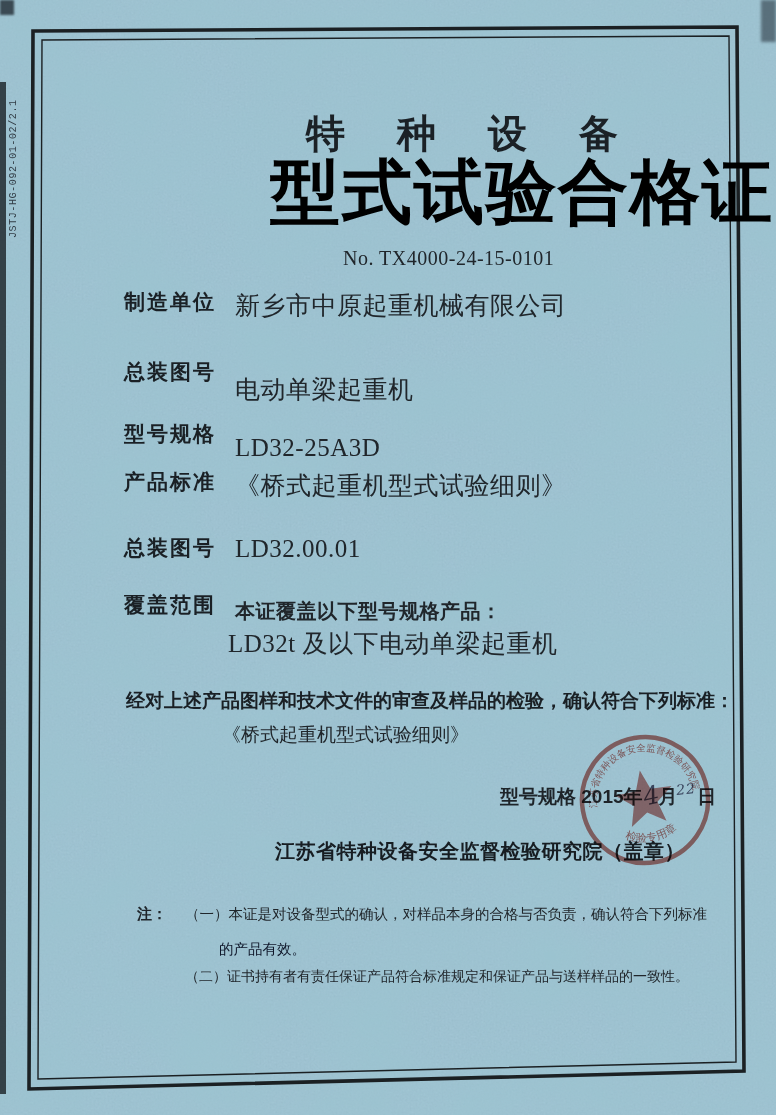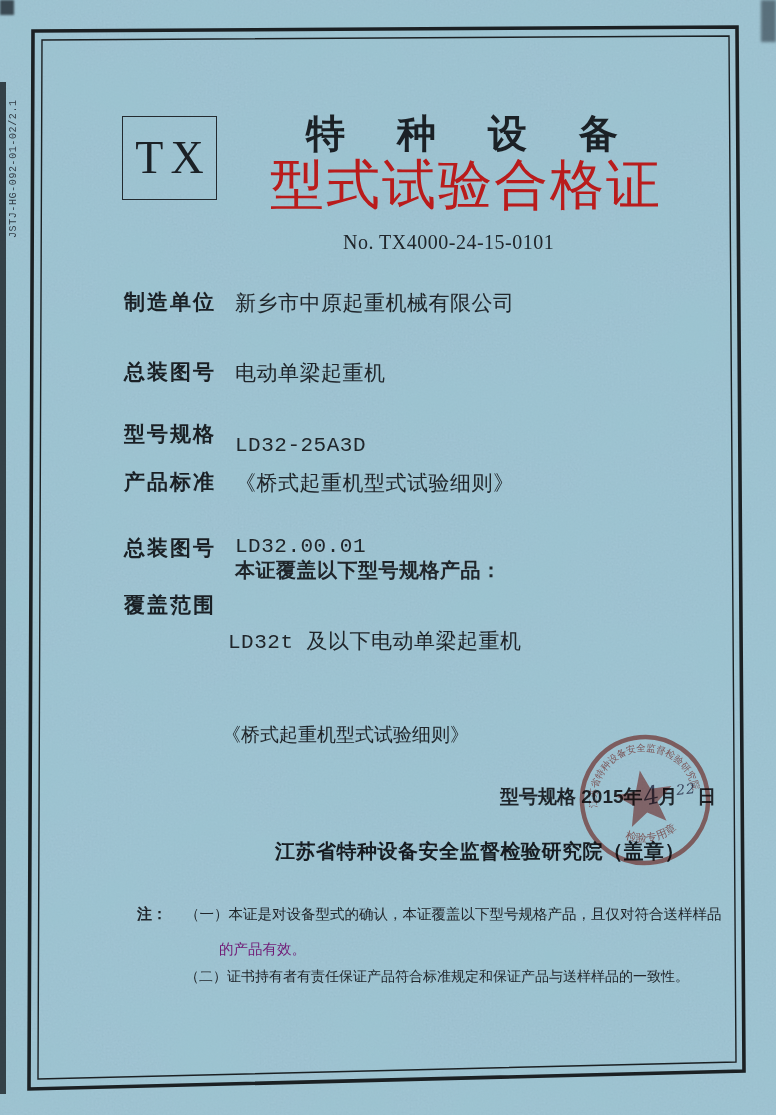--- a/index.html
+++ b/index.html
@@ -29,41 +29,41 @@
   .txbox{
     left:122px;top:116px;width:95px;height:84px;
     border:1.6px solid #232a2f;
     display:flex;align-items:center;justify-content:center;position:absolute;
   }
   .txbox span{position:static;
     font-family:"Liberation Serif","DejaVu Serif",serif;
     font-size:46px;color:#1b2126;letter-spacing:7px;margin-right:-7px;line-height:1;}
 
   .title1{left:306px;top:114px;font-size:39px;font-weight:700;letter-spacing:52px;white-space:nowrap;color:#1b2126;line-height:1;text-align:center;}
-  .title2{left:270px;top:157px;font-size:54px;font-weight:400;letter-spacing:2px;white-space:nowrap;color:#b91c1c;line-height:1;}
-  .certno{left:343px;top:231px;font-family:"Liberation Serif","DejaVu Serif",serif;font-size:20px;letter-spacing:.5px;color:#20262b;}
+  .title2{left:270px;top:157px;font-size:70px;font-weight:700;letter-spacing:2px;white-space:nowrap;color:#000000;line-height:1;}
+  .certno{left:343px;top:247px;font-family:"Liberation Serif","DejaVu Serif",serif;font-size:20px;letter-spacing:.5px;color:#20262b;}
 
   .row-label{left:124px;font-size:21px;font-weight:700;letter-spacing:2px;white-space:nowrap;color:#1a2025;}
-  .row-value{left:235px;font-family:Liberation Mono, monospace;font-size:21px;letter-spacing:.5px;white-space:nowrap;color:#20262b;}
+  .row-value{left:235px;font-family:Liberation Serif, serif;font-size:25px;letter-spacing:.5px;white-space:nowrap;color:#20262b;}
   .row-value.bold{font-weight:700;font-size:20px;font-family:"Liberation Sans","DejaVu Sans",sans-serif;}
 
   .para1{left:126px;top:688px;font-size:19px;font-weight:700;letter-spacing:0;white-space:nowrap;color:#1a2025;}
   .para2{left:222px;top:722px;font-family:"Liberation Serif","DejaVu Serif",serif;font-size:19px;white-space:nowrap;color:#20262b;}
 
   .dateline{left:500px;top:780px;font-size:19px;font-weight:700;white-space:nowrap;color:#1e2429;}
   .dateline span{position:static;}
   .hw{font-family:"DejaVu Serif","Liberation Serif",serif;font-style:italic;font-weight:400;color:#39445c;}
   .hw-month{display:inline-block;font-size:25px;transform:rotate(-12deg) translateY(1px);}
   .hw-day{display:inline-block;font-size:14px;transform:rotate(-6deg) translateY(-9px);letter-spacing:1px;}
 
   .issuer{left:275px;top:838px;font-size:20px;font-weight:700;letter-spacing:.5px;white-space:nowrap;color:#171d22;text-align:center;}
 
   .note-label{left:137px;top:905px;font-size:15px;font-weight:700;font-family:"Liberation Serif","DejaVu Serif",serif;color:#20262b;}
   .note1a{left:185px;top:905px;font-size:14.5px;font-family:"Liberation Serif","DejaVu Serif",serif;white-space:nowrap;color:#20262b;}
-  .note1b{left:219px;top:940px;font-size:14.5px;font-family:Liberation Sans, sans-serif;white-space:nowrap;color:#701a75;}
+  .note1b{left:219px;top:940px;font-size:14.5px;font-family:Liberation Sans, sans-serif;white-space:nowrap;color:#0f172a;}
   .note2{left:185px;top:968px;font-size:14px;font-family:"Liberation Serif","DejaVu Serif",serif;white-space:nowrap;color:#20262b;}
 
   .stamp{left:565px;top:720px;width:160px;height:160px;mix-blend-mode:multiply;opacity:.88;transform:rotate(-10deg);z-index:5;}
 </style>
 </head>
 <body>
 
 <div class="page">
 
   <svg class="texture" width="776" height="1115" aria-hidden="true">
@@ -86,57 +86,55 @@
 
   <svg class="frame" width="776" height="1115" aria-hidden="true">
     <polygon points="33,31 737,27 744,1071 29,1089" fill="none" stroke="#1b2023" stroke-width="3.6"></polygon>
     <polygon points="42,40 729,36 736,1062 38,1079" fill="none" stroke="#1b2023" stroke-width="1.4"></polygon>
   </svg>
 
   <div class="content">
 
     <div class="vcode">JSTJ-HG-092-01-02/2.1</div>
 
-    <div class="txbox">
-      <span>TX</span>
-    </div>
 
     <div class="title1">特种设备</div>
     <div class="title2">型式试验合格证</div>
     <div class="certno">No. TX4000-24-15-0101</div>
 
     <div class="row-label" style="top:288px">制造单位</div>
     <div class="row-value" style="top:289px">新乡市中原起重机械有限公司</div>
 
     <div class="row-label" style="top:358px">总装图号</div>
-    <div class="row-value" style="top:359px">电动单梁起重机</div>
+    <div class="row-value" style="top:373px">电动单梁起重机</div>
 
     <div class="row-label" style="top:420px">型号规格</div>
     <div class="row-value" style="top:434px">LD32-25A3D</div>
 
     <div class="row-label" style="top:468px">产品标准</div>
     <div class="row-value" style="top:469px">《桥式起重机型式试验细则》</div>
 
     <div class="row-label" style="top:534px">总装图号</div>
     <div class="row-value" style="top:535px">LD32.00.01</div>
 
     <div class="row-label" style="top:591px">覆盖范围</div>
-    <div class="row-value bold" style="top:557px">本证覆盖以下型号规格产品：</div>
+    <div class="row-value bold" style="top:598px">本证覆盖以下型号规格产品：</div>
     <div class="row-value" style="left:228px;top:627px">LD32t 及以下电动单梁起重机</div>
 
+    <div class="para1">经对上述产品图样和技术文件的审查及样品的检验，确认符合下列标准：</div>
     <div class="para2">《桥式起重机型式试验细则》</div>
 
     <div class="dateline">
       <span>型号规格 2015年</span><span class="hw hw-month">4</span><span>月</span><span class="hw hw-day">22</span><span>日</span>
     </div>
 
     <div class="issuer">江苏省特种设备安全监督检验研究院（盖章）</div>
 
     <div class="note-label">注：</div>
-    <div class="note1a">（一）本证是对设备型式的确认，本证覆盖以下型号规格产品，且仅对符合送样样品</div>
+    <div class="note1a">（一）本证是对设备型式的确认，对样品本身的合格与否负责，确认符合下列标准</div>
     <div class="note1b">的产品有效。</div>
     <div class="note2">（二）证书持有者有责任保证产品符合标准规定和保证产品与送样样品的一致性。</div>
 
   </div>
 
   <svg class="stamp" viewBox="0 0 160 160" aria-hidden="false">
     <circle cx="80" cy="80" r="63" fill="none" stroke="#b5433c" stroke-width="4.5" opacity="0.82"></circle>
     <polygon opacity="0.75" fill="#b5433c" points="80,50 87.4,69.8 108.5,70.7 92,83.9 97.6,104.3 80,92.6 62.4,104.3 68,83.9 51.5,70.7 72.6,69.8"></polygon>
     <defs>
       <path id="arcTop" d="M 31 80 A 49 49 0 0 1 129 80"></path>

